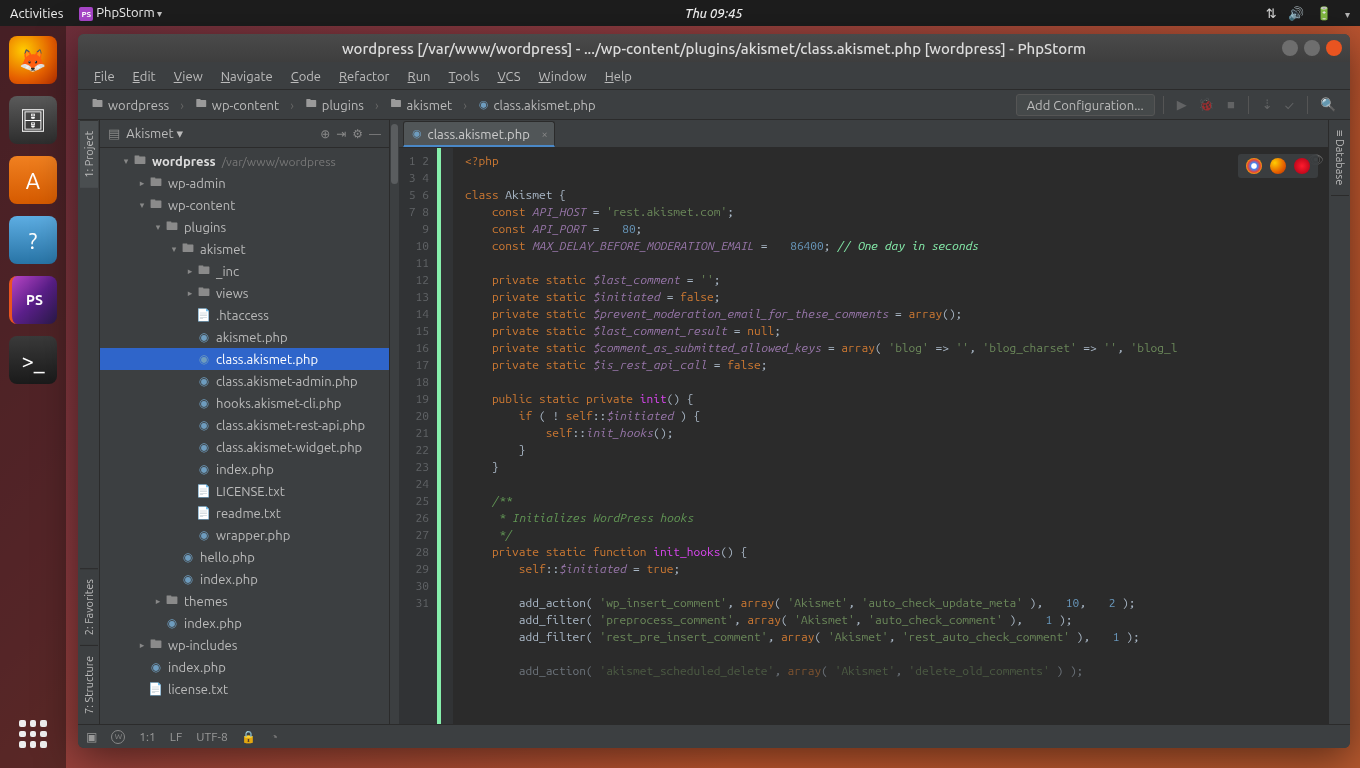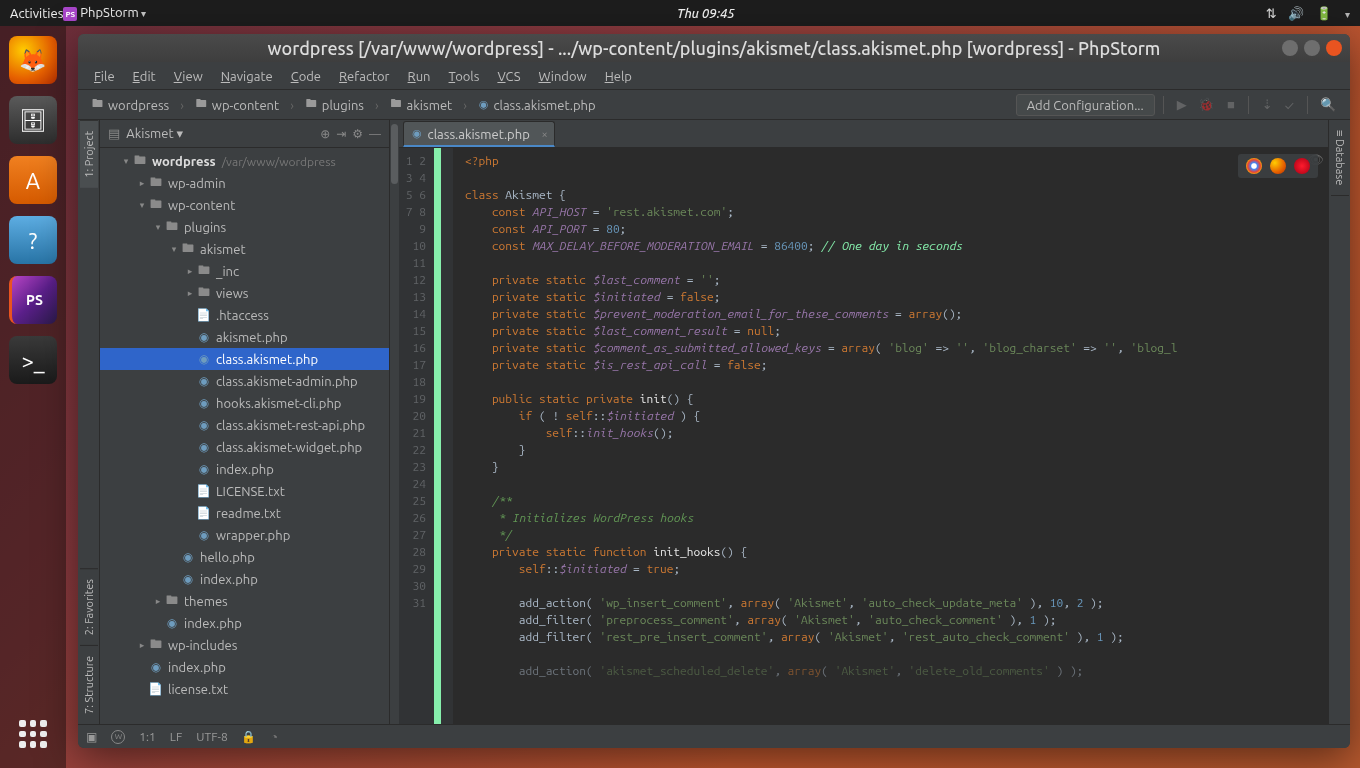--- a/index.html
+++ b/index.html
@@ -15,21 +15,21 @@
 
 .topbar {
   height: 26px;
   background: #1d1d1d;
   color: #f0f0f0;
   display: flex;
   align-items: center;
   padding: 0 10px;
   font-size: 13px;
 }
-.topbar .left, .topbar .right { display: flex; align-items: center; }
+.topbar .left, .topbar .right { display: flex; align-items: center; gap: 16px; }
 .topbar .center { flex: 1; text-align: center; font-weight: 500; font-style: italic;}
 .topbar .right { gap: 12px; }
 .ps-ico { width: 14px; height: 14px; background: #a846c9; border-radius: 2px; display:inline-flex;align-items:center;justify-content:center;font-size:8px;color:#fff;font-weight:bold;}
 .caret::after { content: " ▾"; font-size: 10px; opacity: .8;}
 .sys-ico { opacity:.9; }
 
 
 .dock {
   position: absolute;
   left: 0; top: 26px; bottom: 0;
@@ -58,21 +58,21 @@
   box-shadow: 0 10px 40px rgba(0,0,0,.5);
   display: flex; flex-direction: column;
   overflow: hidden;
 }
 .titlebar {
   height: 28px;
   background: linear-gradient(#4a4a4a,#3e3e3e);
   display: flex; align-items: center; justify-content: center;
   position: relative;
   color: #ddd;
-  font-size: 18px;
+  font-size: 15px;
   font-weight: 500;
 }
 .titlebar .winbtns { position: absolute; right: 8px; display: flex; gap: 6px;}
 .winbtn { width: 16px; height: 16px; border-radius: 50%; display:inline-block;}
 .winbtn.min{background:#6e6e6e;} .winbtn.max{background:#6e6e6e;} .winbtn.close{background:#e95420;}
 
 .menubar {
   height: 28px;
   background: #3c3f41;
   display: flex; align-items: center;
@@ -128,25 +128,25 @@
 .tr-ico{width:16px;text-align:center;margin-right:4px;font-size:12px;}
 .tree-row .path{color:#777;font-size:12px;margin-left:6px;}
 
 
 .editor{flex:1;display:flex;flex-direction:column;background:#2b2b2b;overflow:hidden;}
 .tabs{height:28px;background:#3c3f41;display:flex;align-items:flex-end;border-bottom:1px solid #2b2b2b;padding-left:4px;}
 .tab{height:26px;background:#515658;border:1px solid #2b2b2b;border-bottom:2px solid #4a88c7;padding:4px 24px 4px 8px;display:flex;align-items:center;gap:6px;color:#ccc;position:relative;border-radius:3px 3px 0 0;}
 .tab .close{position:absolute;right:6px;color:#888;font-size:11px;}
 .tab .ficon{color:#6e9cbe;font-size:11px;}
 .code-area{flex:1;display:flex;overflow:hidden;position:relative;}
-.gutter{width:42px;background:#313335;text-align:right;padding:4px 8px 4px 4px;color:#606366;font:12px/17px "Ubuntu Mono","Consolas",monospace;border-right:7px solid #86efac;}
+.gutter{width:42px;background:#313335;text-align:right;padding:4px 8px 4px 4px;color:#606366;font:12px/17px "Ubuntu Mono","Consolas",monospace;border-right:4px solid #86efac;}
 .foldgutter{width:12px;background:#313335;}
 .code{flex:1;padding:4px 0 4px 12px;font:12px/17px "Ubuntu Mono","Consolas",monospace;color:#a9b7c6;white-space:pre;overflow:hidden;}
 
-.k{color:#cc7832;} .s{color:#6a8759;} .c{color:#86efac;font-style:italic;} .n{color:#6897bb;} .f{color:#e5e5e5;} .v{color:#9876aa;font-style:italic;} .p{color:#a9b7c6;} .dc{color:#629755;font-style:italic;}
+.k{color:#cc7832;} .s{color:#6a8759;} .c{color:#86efac;font-style:italic;} .n{color:#6897bb;margin-left:16px;} .f{color:#d946ef;} .v{color:#9876aa;font-style:italic;} .p{color:#a9b7c6;} .dc{color:#629755;font-style:italic;}
 .browser-icons{position:absolute;top:6px;right:10px;display:flex;gap:8px;background:rgba(60,63,65,.9);padding:4px 8px;border-radius:3px;}
 .bicon{width:16px;height:16px;border-radius:50%;}
 .eye{position:absolute;top:4px;right:4px;color:#666;}
 
 
 .toolwindows{height:22px;background:#3c3f41;border-top:1px solid #2b2b2b;display:flex;align-items:center;padding:0 8px;gap:16px;font-size:11px;color:#bbb;}
 .toolwindows .right{margin-left:auto;display:flex;align-items:center;gap:6px;}
 .evt-badge{background:#c75450;color:#fff;font-size:9px;padding:0 4px;border-radius:8px;}
 .statusbar{height:24px;background:#3c3f41;border-top:1px solid #2b2b2b;display:flex;align-items:center;padding:0 8px;gap:14px;font-size:12px;color:#999;}
 .statusbar .msg{flex:1;overflow:hidden;text-overflow:ellipsis;white-space:nowrap;}

